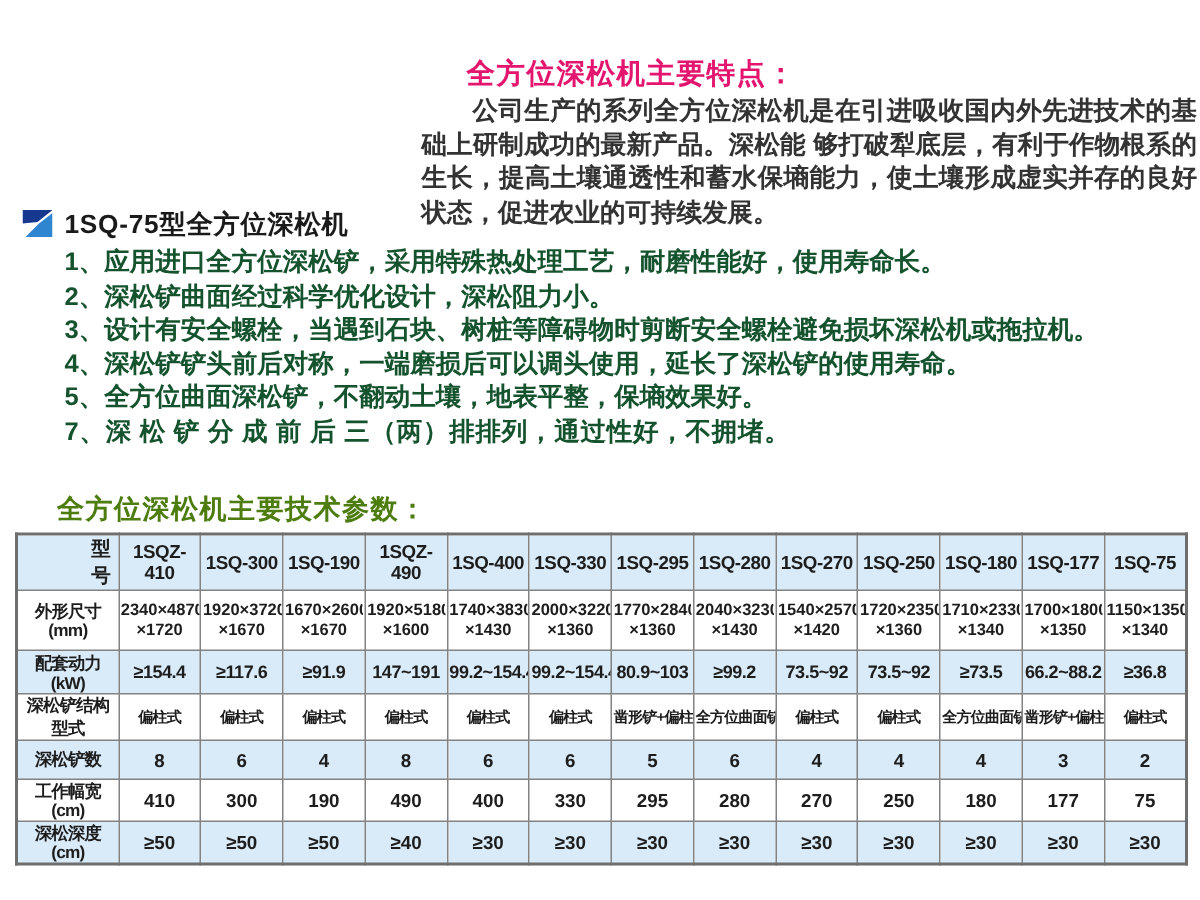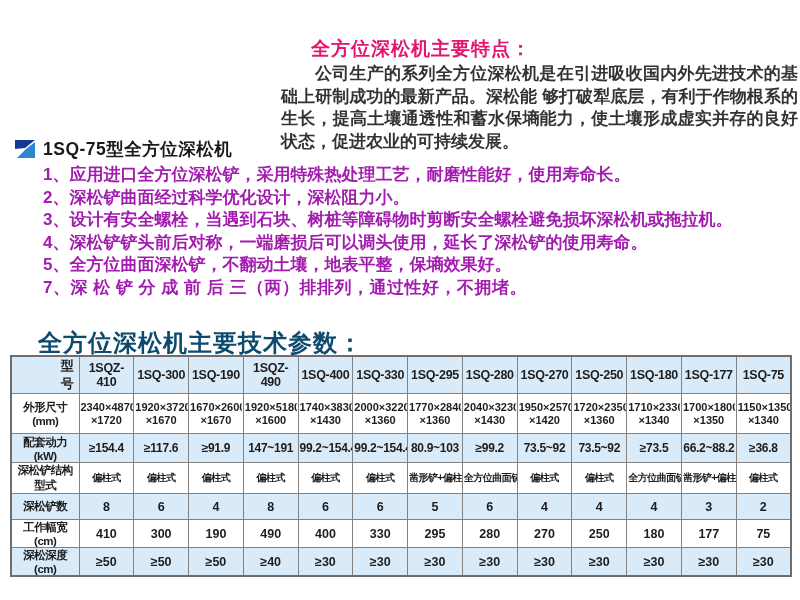--- a/index.html
+++ b/index.html
@@ -26,29 +26,29 @@
     position: absolute; left: 15px; top: 137px;
     display: flex; align-items: center; gap: 8px;
   }
   .model-icon { width: 20px; height: 18px; display: block; }
   .model-title {
     font-size: 17.5px; font-weight: bold; color: #1a1a1a;
     letter-spacing: 0.5px; white-space: nowrap;
   }
   .feature-list {
     position: absolute; left: 43px; top: 164px; width: 750px;
-    color: #a21caf; font-weight: 600;
+    color: #14532d; font-weight: 600;
     font-size: 17px; line-height: 22.6px;
   }
   .feature-item { white-space: nowrap; }
   .feature-item.spaced { letter-spacing: 0.5px; }
 
   .params-title {
     position: absolute; left: 38px; top: 327px;
-    font-size: 24px; font-weight: bold; color: #0c4a6e;
+    font-size: 18px; font-weight: bold; color: #4d7c0f;
     letter-spacing: 1px; white-space: nowrap;
   }
 
   .params-table {
     position: absolute; left: 10px; top: 355px;
     width: 782px; border-collapse: collapse; table-layout: fixed;
     border: 2px solid #6e6e6e;
   }
   .params-table th, .params-table td {
     border: 1px solid #828282;
@@ -137,21 +137,21 @@
         <tr class="row-dimensions">
           <th class="label-cell">外形尺寸(mm)</th>
           <td>2340×4870 ×1720</td>
           <td>1920×3720 ×1670</td>
           <td>1670×2600 ×1670</td>
           <td>1920×5180 ×1600</td>
           <td>1740×3830 ×1430</td>
           <td>2000×3220 ×1360</td>
           <td>1770×2840 ×1360</td>
           <td>2040×3230 ×1430</td>
-          <td>1950×2570 ×1420</td>
+          <td>1540×2570 ×1420</td>
           <td>1720×2350 ×1360</td>
           <td>1710×2330 ×1340</td>
           <td>1700×1800 ×1350</td>
           <td>1150×1350 ×1340</td>
         </tr>
         <tr class="row-power">
           <th class="label-cell">配套动力(kW)</th>
           <td>≥154.4</td>
           <td>≥117.6</td>
           <td>≥91.9</td>

